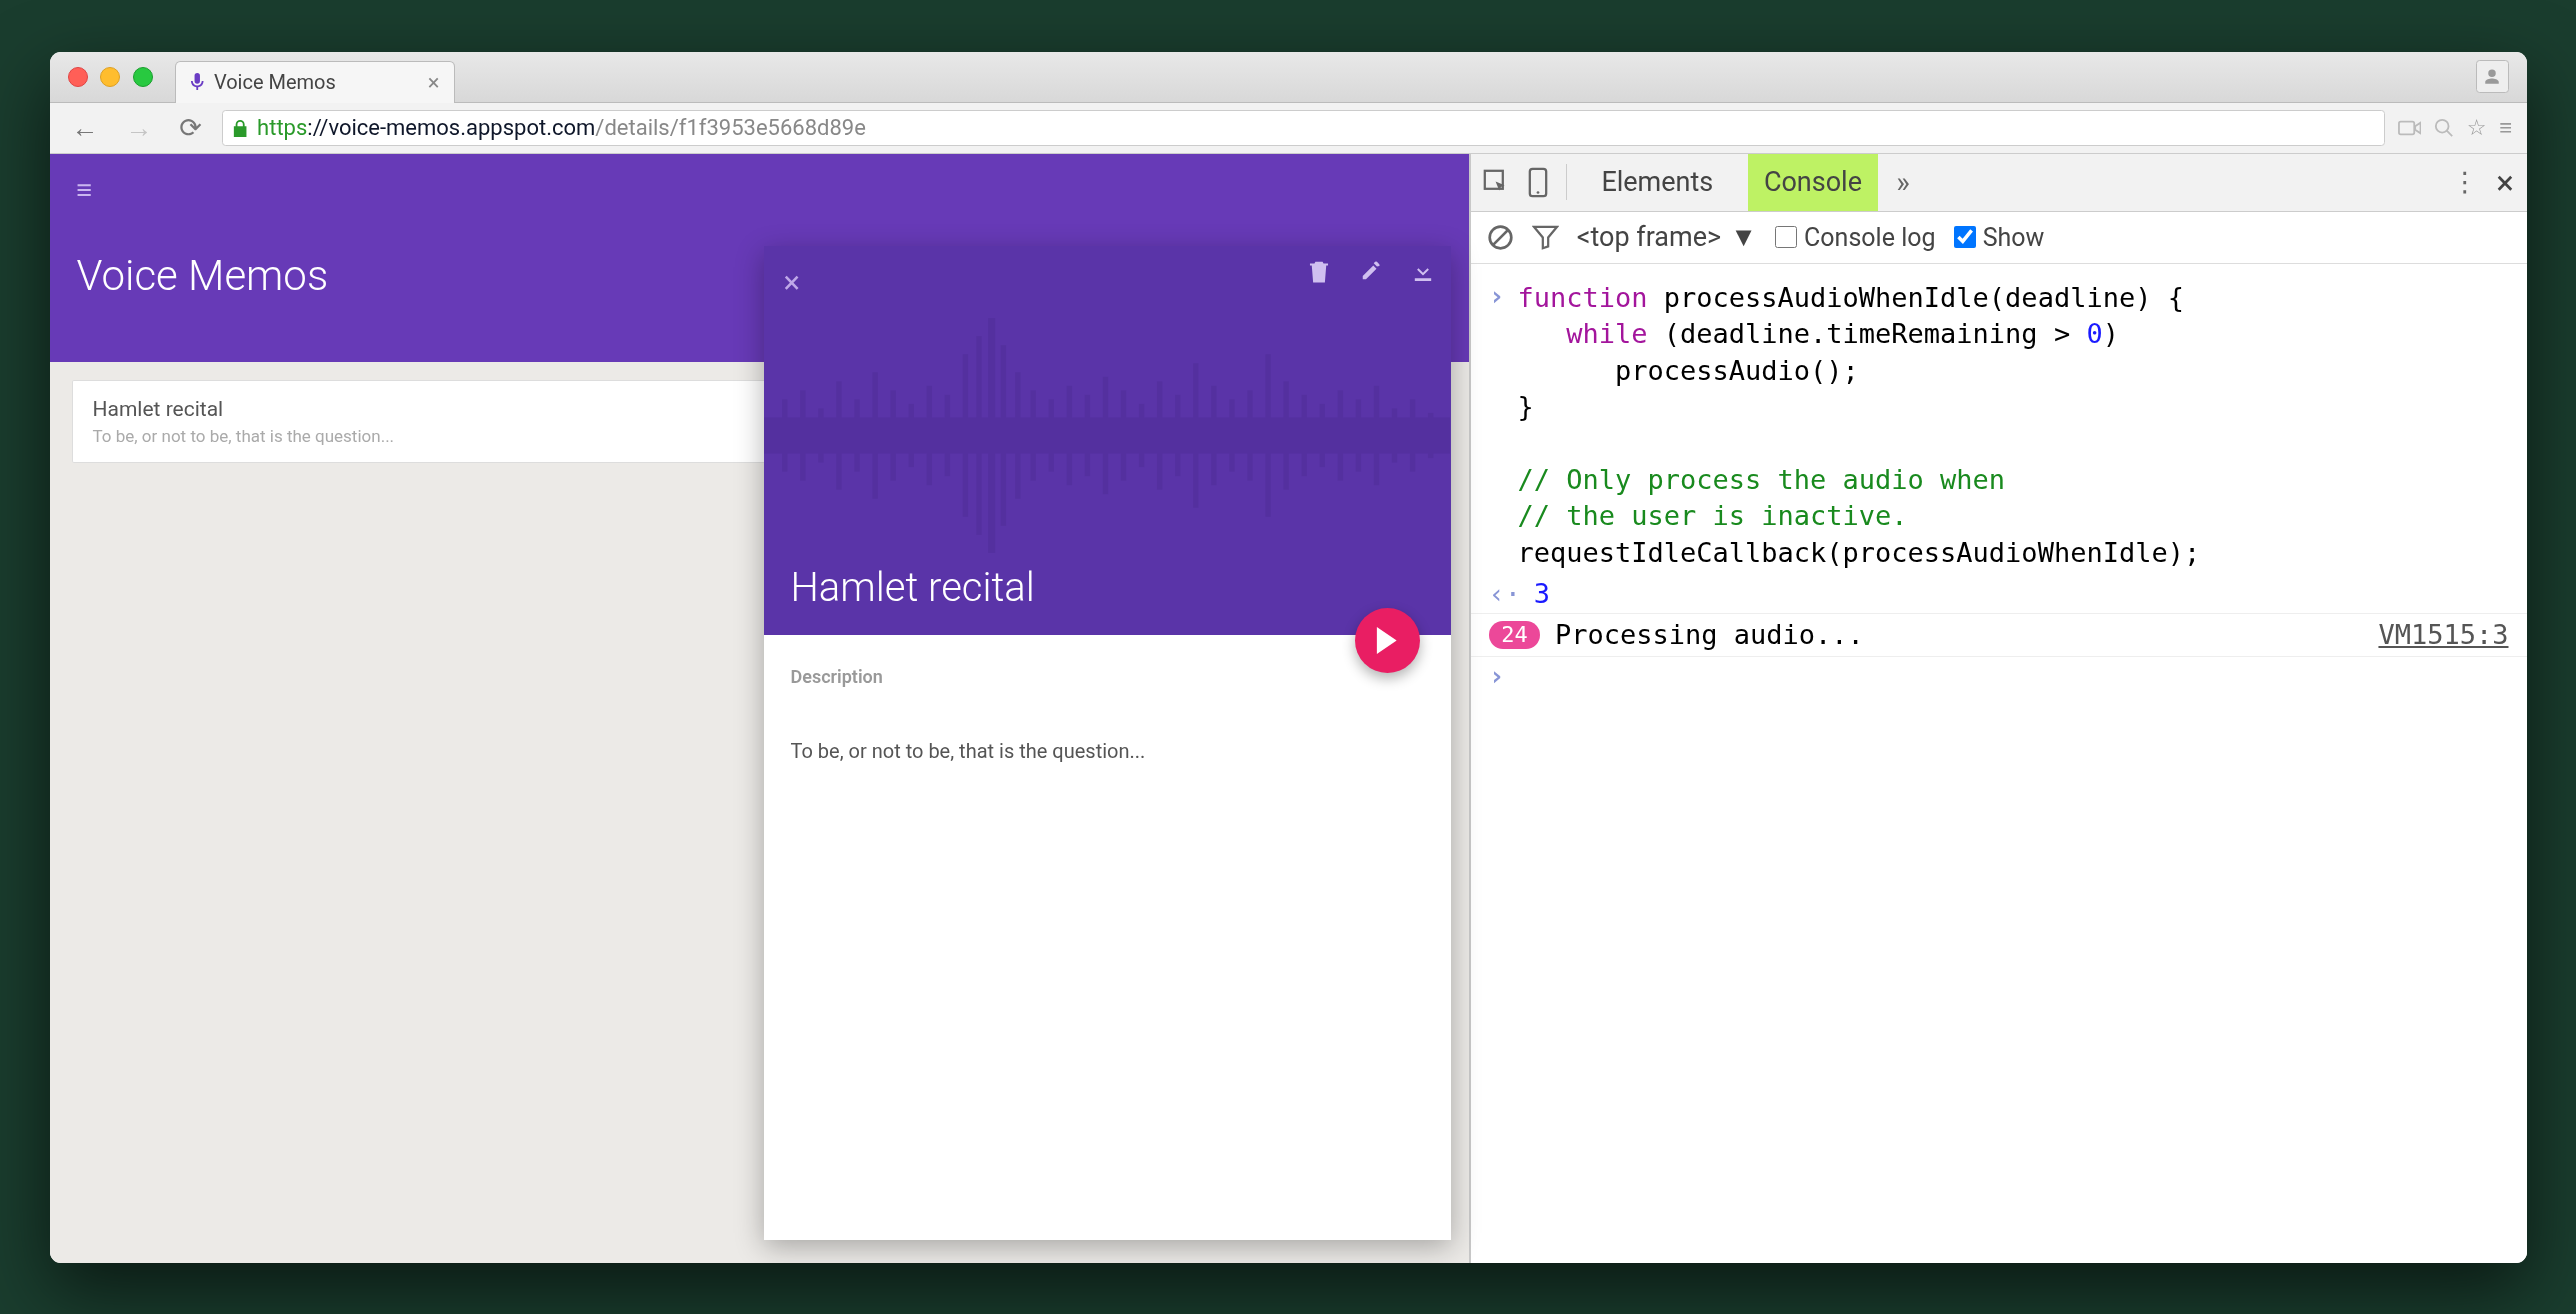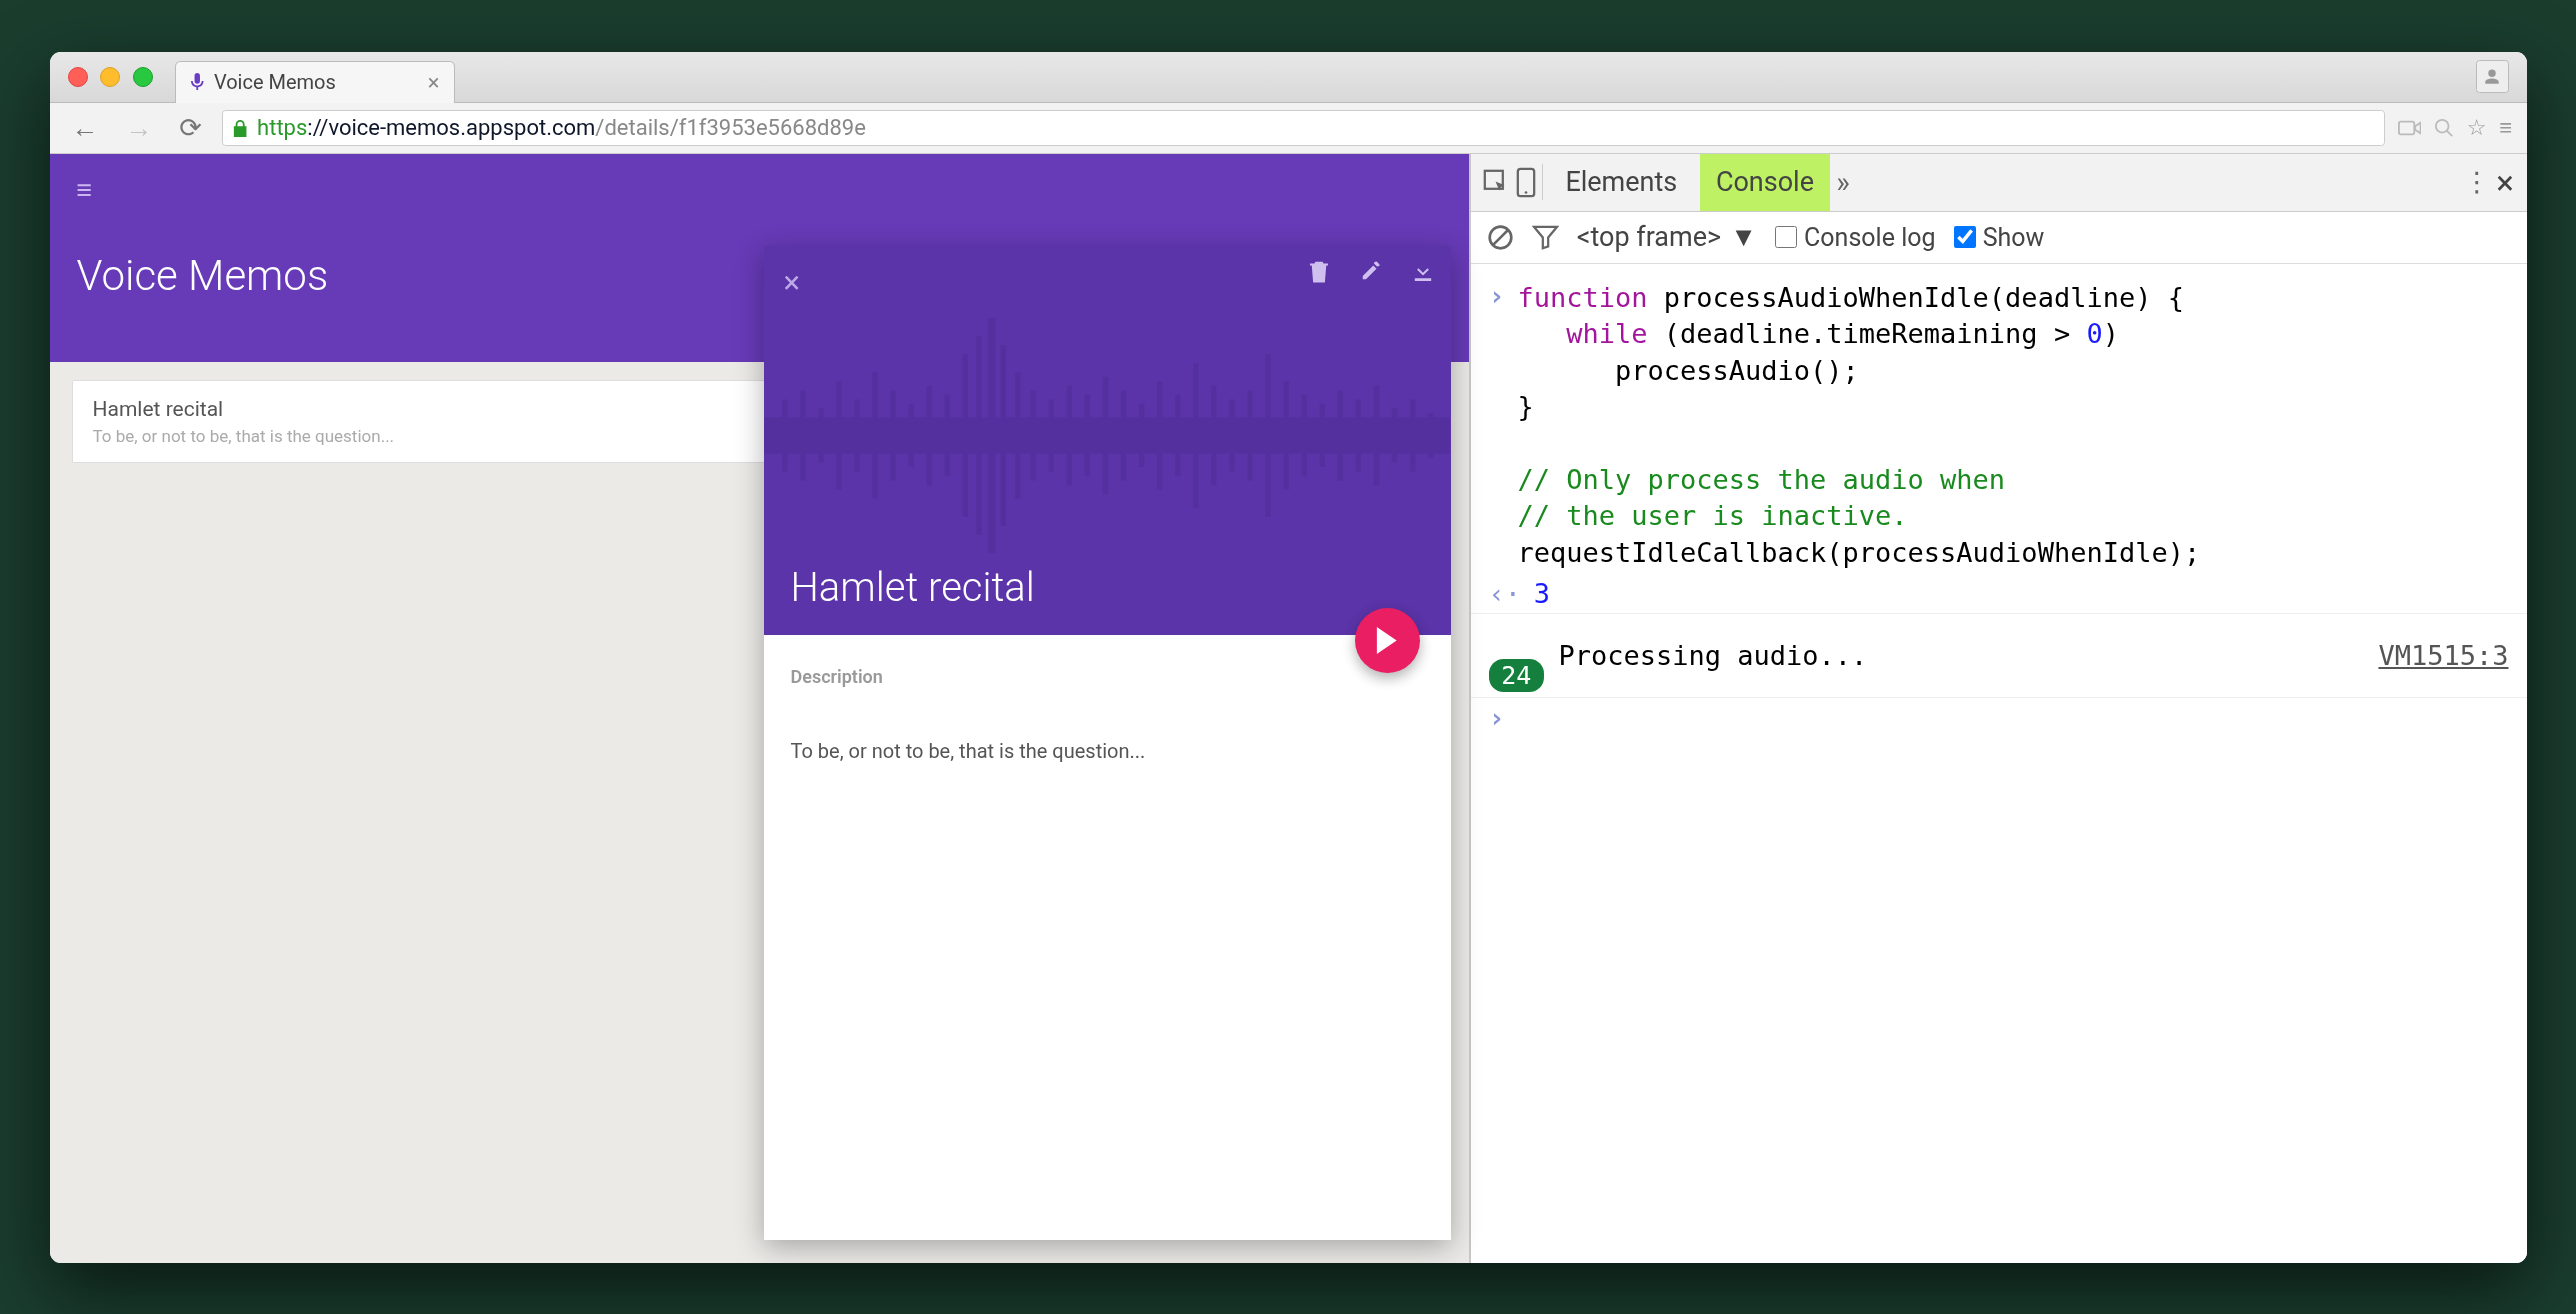--- a/index.html
+++ b/index.html
@@ -186,21 +186,21 @@
   flex-direction: column;
   background: #fff;
 }
 .dt-tabs {
   height: 58px;
   background: #f2f2f2;
   border-bottom: 0.9px solid #ccc;
   display: flex;
   align-items: center;
   padding: 0 12.7px;
-  gap: 6px;
+  gap: 18px;
 }
 .dt-icon { color: #666; cursor: pointer; }
 .dt-sep { width: 0.9px; background: #ccc; height: 36px; }
 .dt-tab { font-size: 27px; color: #444; padding: 12.7px 16.3px; cursor: pointer; }
 .dt-tab.active { background: #bef264; }
 .dt-overflow { font-size: 29px; color: #666; cursor: pointer; }
 .dt-kebab { margin-left: auto; color: #666; font-size: 27px; cursor: pointer; }
 .dt-close { color: #444; font-size: 33px; cursor: pointer; }
 
 .dt-toolbar {
@@ -233,27 +233,26 @@
 .com { color: #198a1e; }
 .num { color: #1a1aff; }
 .logrow {
   border-top: 0.9px solid #eee;
   border-bottom: 0.9px solid #eee;
   padding: 5.4px 18px;
   display: flex;
   align-items: center;
 }
 .badge {
-  background: #15803d;
+  background: #ec4899;
   color: #fff;
   border-radius: 14.5px;
   padding: 1.8px 12.7px;
-  font-size: 25px;
+  font-size: 22px;
   margin-right: 14.5px;
-  margin-top: 40px;
 }
 .logtxt { flex: 1; }
 .loglink { color: #555; text-decoration: underline; cursor: pointer; }
 svg { display: block; }
 </style>
 </head>
 <body>
 
 <div class="browser-window">
 

